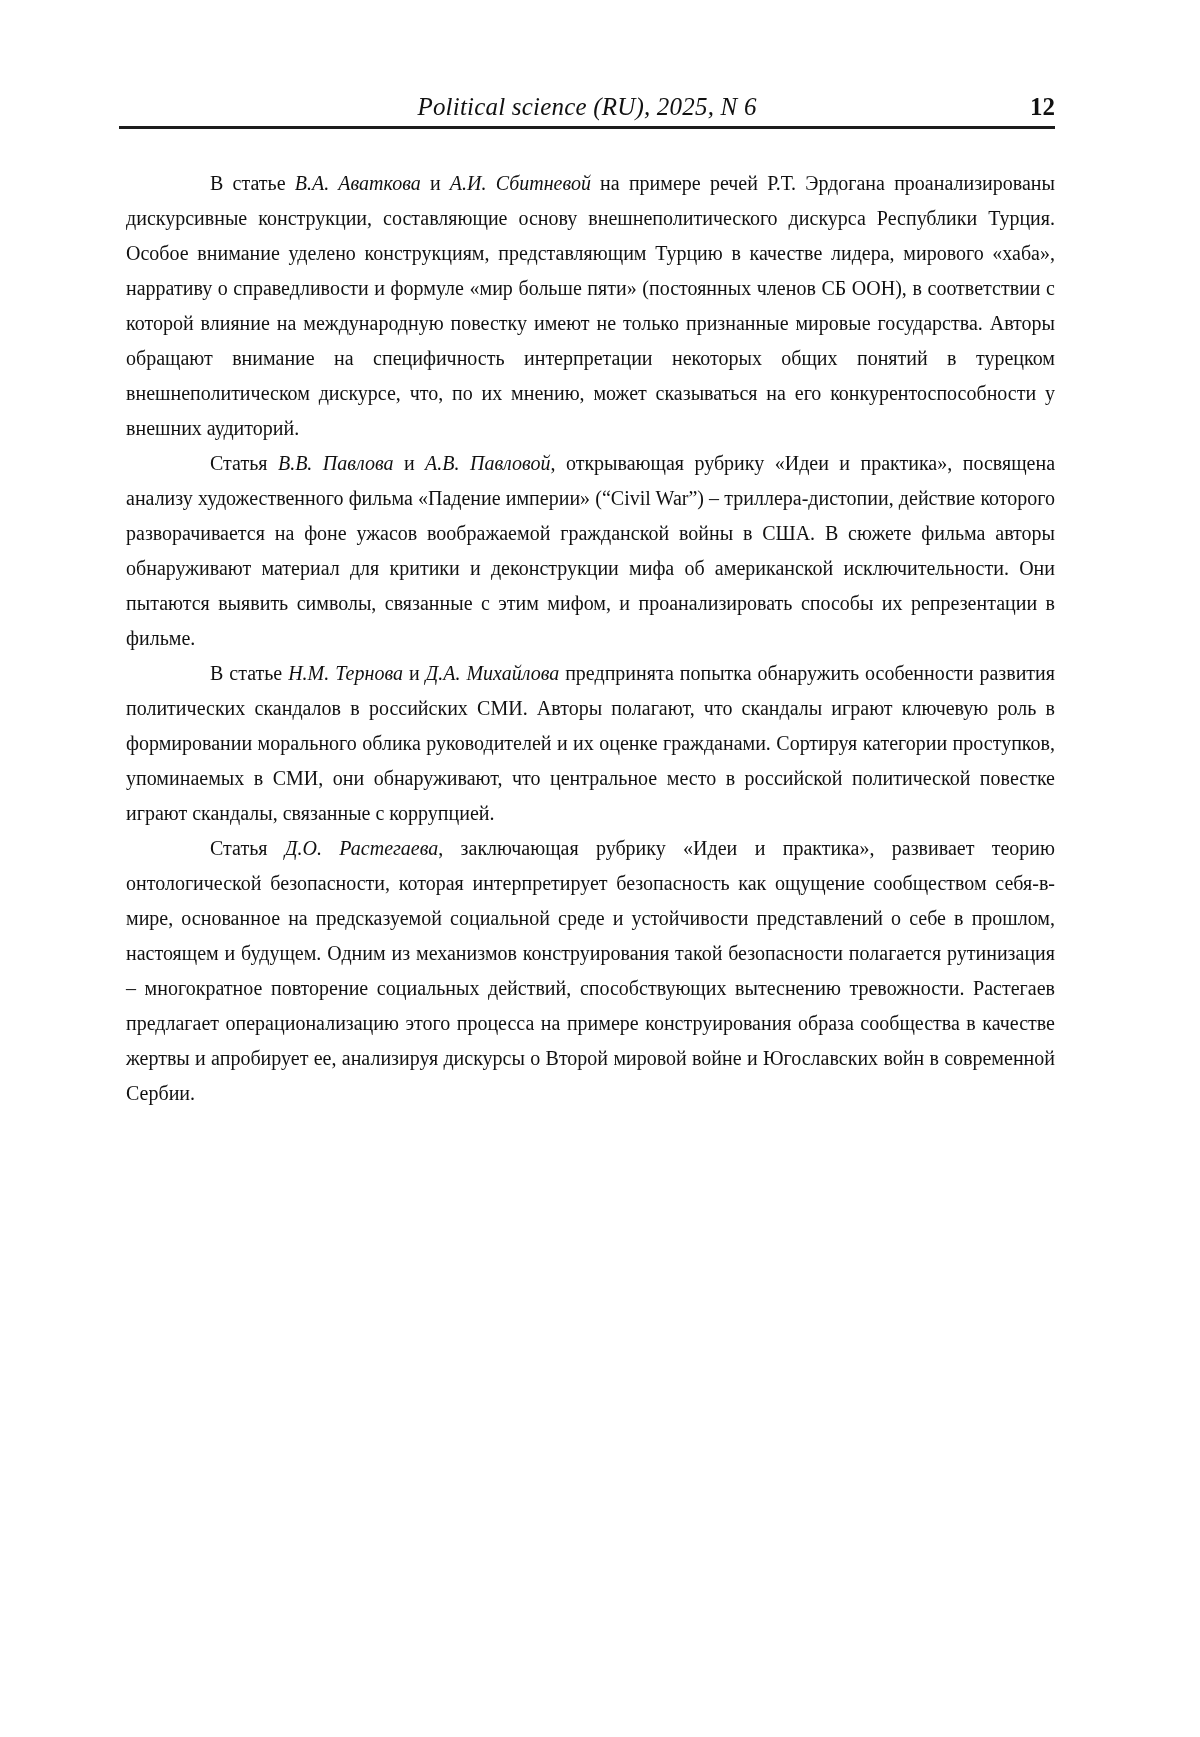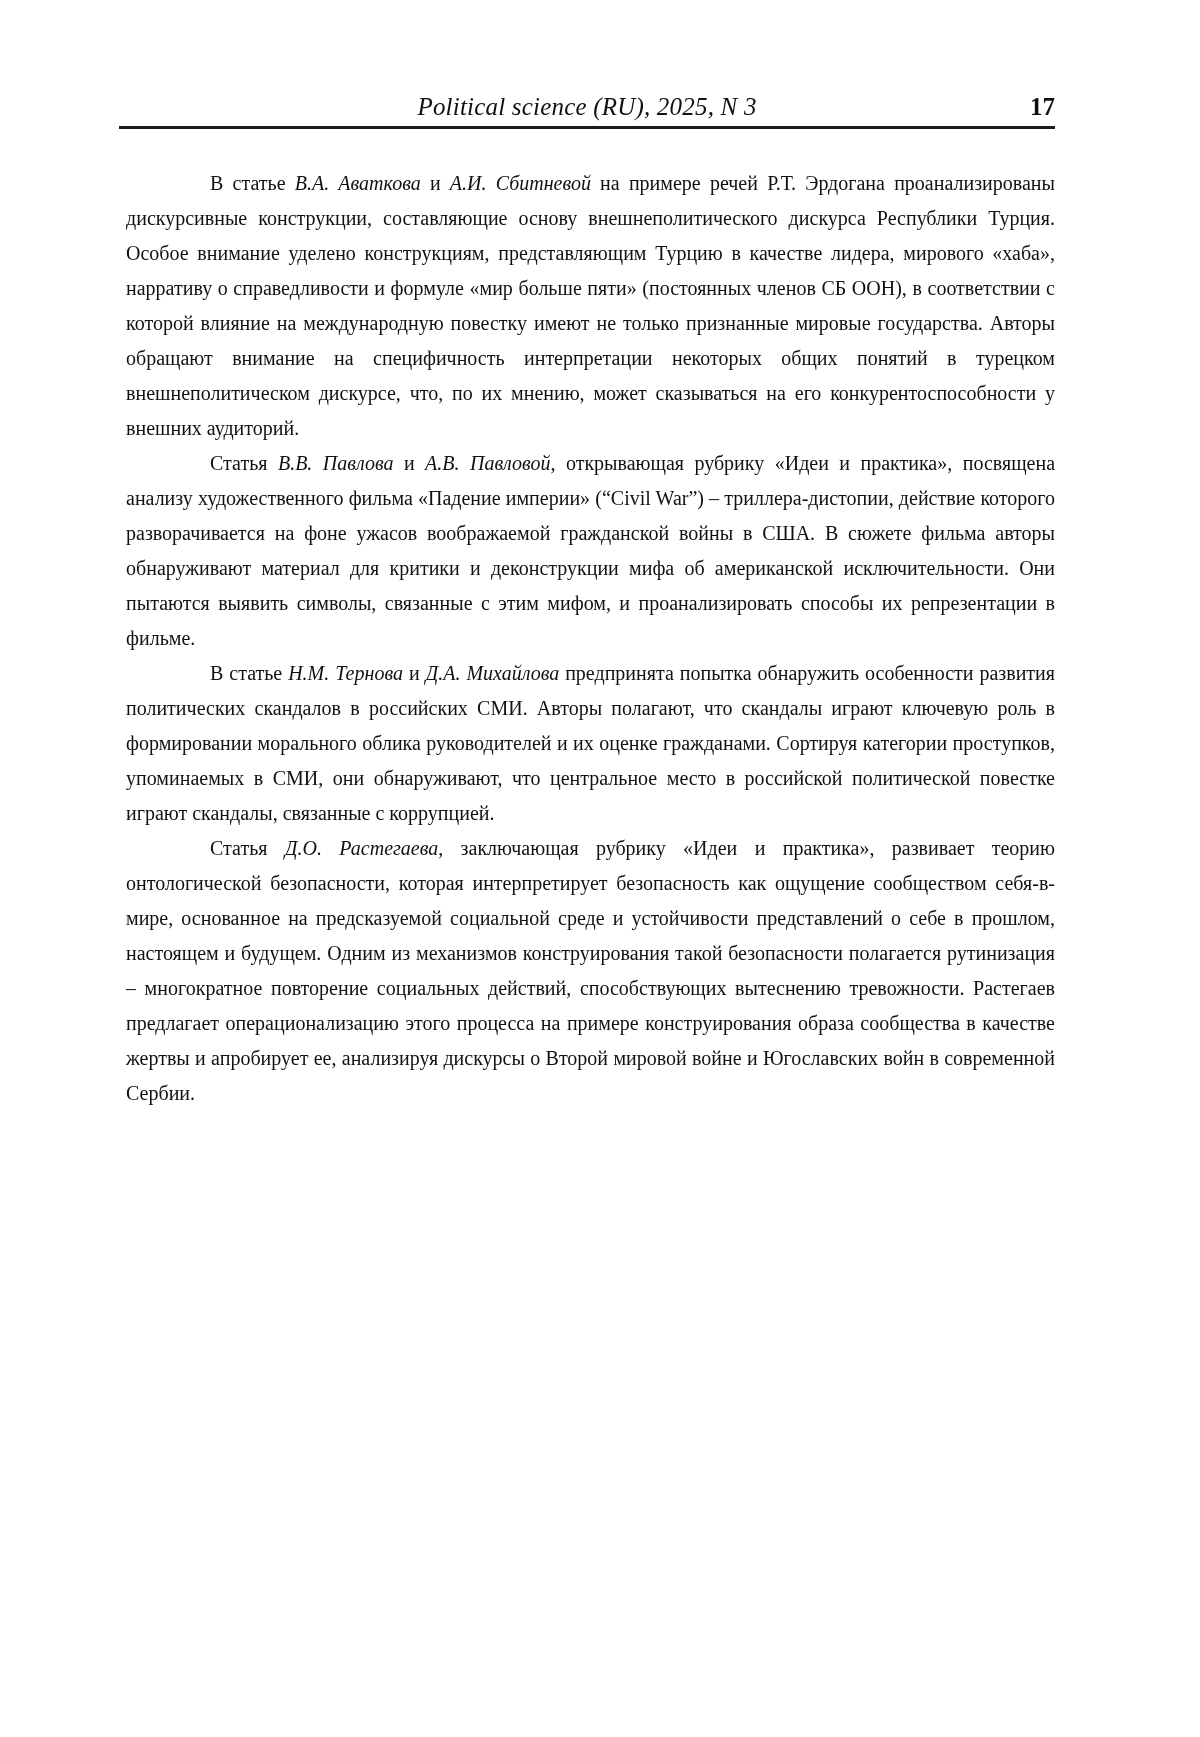--- a/index.html
+++ b/index.html
@@ -54,22 +54,22 @@
   }
   .it {
     font-style: italic;
   }
 </style>
 </head>
 <body>
 
 <div class="page">
   <div class="header">
-    <span class="running-title">Political science (RU), 2025, N 3</span>
-    <span class="page-number">17</span>
+    <span class="running-title">Political science (RU), 2025, N 6</span>
+    <span class="page-number">12</span>
   </div>
 
   <div class="body-text">
       <p><span>В статье </span><span class="it">В.А. Аваткова</span><span> и </span><span class="it">А.И. Сбитневой</span><span> на примере речей Р.Т. Эрдогана проанализированы дискурсивные конструкции, составляющие основу внешнеполитического дискурса Республики Турция. Особое внимание уделено конструкциям, представляющим Турцию в качестве лидера, мирового «хаба», нарративу о справедливости и формуле «мир больше пяти» (постоянных членов СБ ООН), в соответствии с которой влияние на международную повестку имеют не только признанные мировые государства. Авторы обращают внимание на специфичность интерпретации некоторых общих понятий в турецком внешнеполитическом дискурсе, что, по их мнению, может сказываться на его конкурентоспособности у внешних аудиторий.</span></p>
       <p><span>Статья </span><span class="it">В.В. Павлова</span><span> и </span><span class="it">А.В. Павловой</span><span>, открывающая рубрику «Идеи и практика», посвящена анализу художественного фильма «Падение империи» (“Civil War”) – триллера-дистопии, действие которого разворачивается на фоне ужасов воображаемой гражданской войны в США. В сюжете фильма авторы обнаруживают материал для критики и деконструкции мифа об американской исключительности. Они пытаются выявить символы, связанные с этим мифом, и проанализировать способы их репрезентации в фильме.</span></p>
       <p><span>В статье </span><span class="it">Н.М. Тернова</span><span> и </span><span class="it">Д.А. Михайлова</span><span> предпринята попытка обнаружить особенности развития политических скандалов в российских СМИ. Авторы полагают, что скандалы играют ключевую роль в формировании морального облика руководителей и их оценке гражданами. Сортируя категории проступков, упоминаемых в СМИ, они обнаруживают, что центральное место в российской политической повестке играют скандалы, связанные с коррупцией.</span></p>
       <p><span>Статья </span><span class="it">Д.О. Растегаева</span><span>, заключающая рубрику «Идеи и практика», развивает теорию онтологической безопасности, которая интерпретирует безопасность как ощущение сообществом себя-в-мире, основанное на предсказуемой социальной среде и устойчивости представлений о себе в прошлом, настоящем и будущем. Одним из механизмов конструирования такой безопасности полагается рутинизация – многократное повторение социальных действий, способствующих вытеснению тревожности. Растегаев предлагает операционализацию этого процесса на примере конструирования образа сообщества в качестве жертвы и апробирует ее, анализируя дискурсы о Второй мировой войне и Югославских войн в современной Сербии.</span></p>
     </div>
 </div>
 

